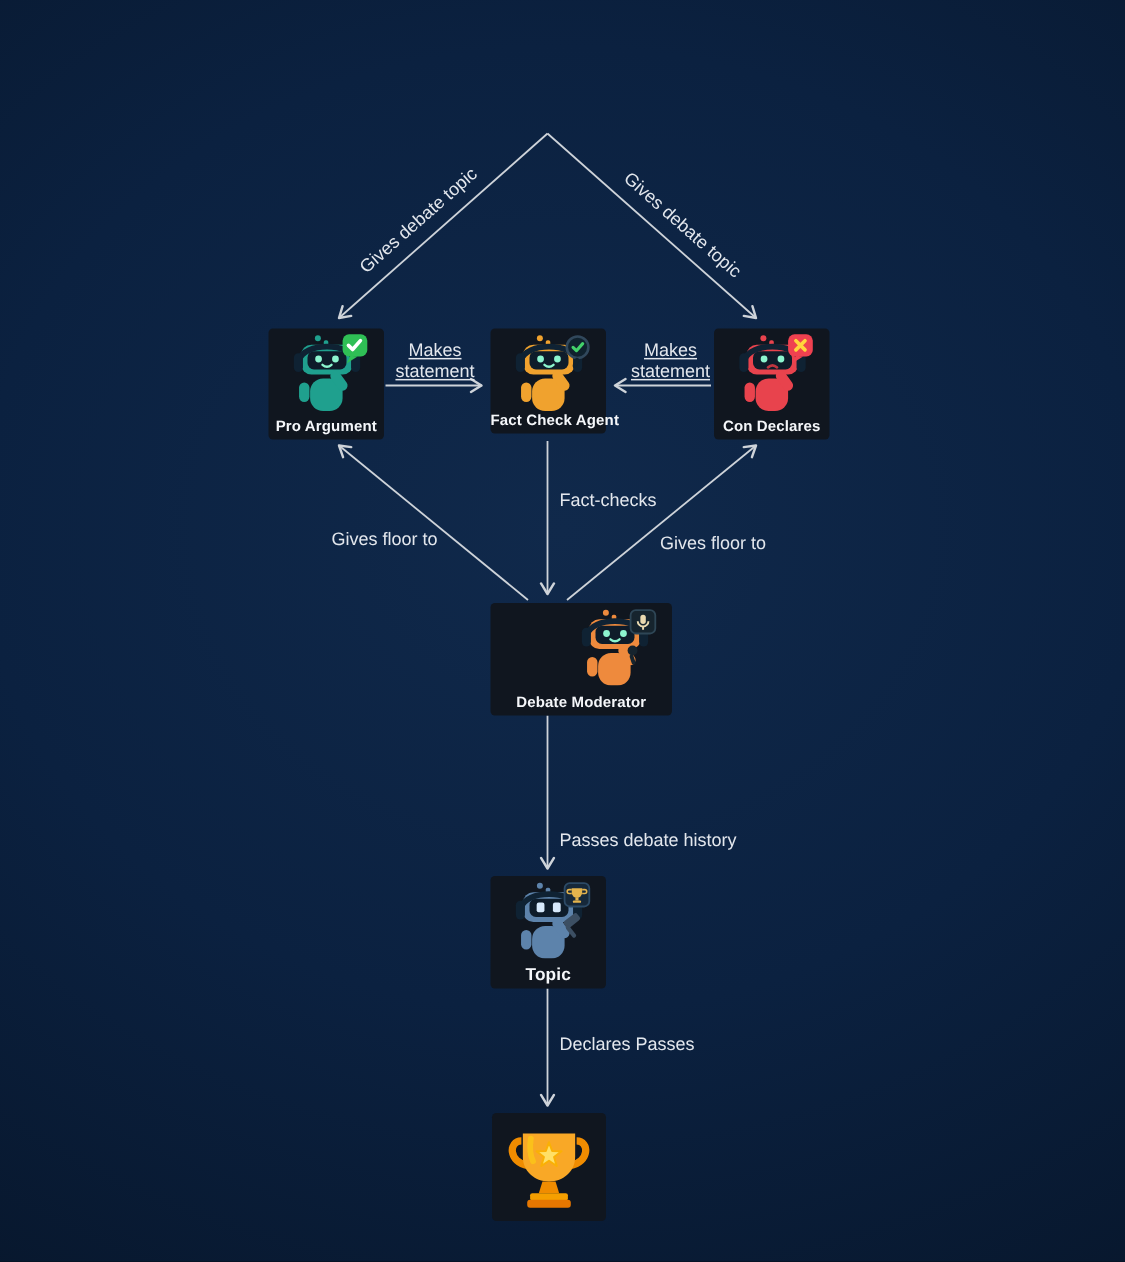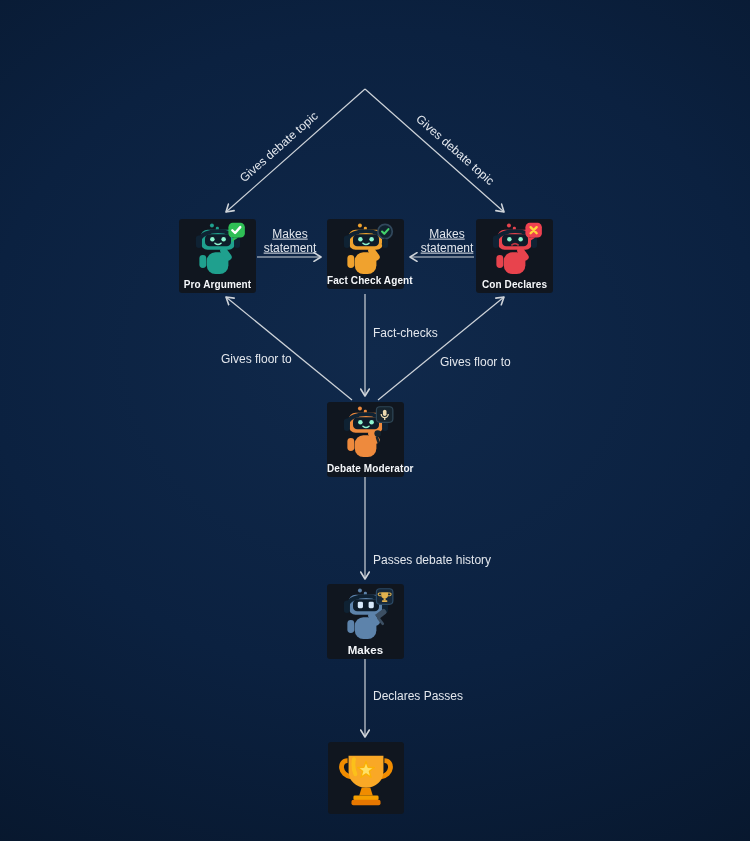--- a/index.html
+++ b/index.html
@@ -119,21 +119,21 @@
           <rect x="19" y="35" width="25" height="25" rx="10" fill="#e8434d"></rect>
            <rect x="10.5" y="38" width="8" height="15" rx="4" fill="#e8434d"></rect>
           <rect x="41" y="27" width="8" height="17" rx="4" fill="#e8434d" transform="rotate(-36 45 42)"></rect>
           <rect x="44" y="1" width="19" height="17" rx="5" fill="#ef4150"></rect>
           <path d="M50 17.5 l-3 6 l8.5 -5.5 z" fill="#ef4150"></path>
           <path d="M50 6 l7 7 M57 6 l-7 7" stroke="#ffd43b" stroke-width="2.8" stroke-linecap="round"></path>
         </svg></span>
     <span class="nlabel">Con Declares</span>
   </div>
 
-  <div class="node" style="left:327px;top:402px;width:77px;height:75px;">
+  <div class="node" style="left:327px;top:402px;width:77px;height:75px;padding-left:44px;">
     <span class="icon"><svg width="56" height="52" viewBox="0 0 64 60" xmlns="http://www.w3.org/2000/svg">
           <circle cx="25" cy="4" r="2.3" fill="#ee8a3d"></circle>
           <rect x="29.5" y="5.5" width="3.5" height="4.5" rx="1.4" fill="#ee8a3d"></rect>
           <rect x="12" y="9" width="40" height="23" rx="8" fill="#ee8a3d"></rect>
           <rect x="17" y="14" width="30" height="14" rx="5" fill="#0e1c2a"></rect>
           <path d="M10.5 21 C14 7, 50 7, 53.5 21" stroke="#0f2233" stroke-width="4.5" fill="none"></path>
           <rect x="6.5" y="15.5" width="7" height="14.5" rx="3.5" fill="#0f2233"></rect>
           <rect x="50.5" y="15.5" width="7" height="14.5" rx="3.5" fill="#0f2233"></rect>
           <circle cx="25.5" cy="20" r="2.6" fill="#8cf5cf"></circle>
           <circle cx="38.5" cy="20" r="2.6" fill="#8cf5cf"></circle>
@@ -166,21 +166,21 @@
            <rect x="10.5" y="38" width="8" height="15" rx="4" fill="#5d83ab"></rect>
           <rect x="41" y="27" width="8" height="17" rx="4" fill="#5d83ab" transform="rotate(-36 45 42)"></rect>
           <rect x="43" y="28" width="13" height="6.5" rx="2.2" fill="#3c4f63" transform="rotate(-38 49 31)"></rect>
      <rect x="47" y="34" width="3.2" height="11" rx="1.6" fill="#3c4f63" transform="rotate(-38 48.5 39)"></rect>
      <rect x="44" y="2" width="19" height="18" rx="4" fill="#16283a" stroke="#2c4a66" stroke-width="1.4"></rect>
      <path d="M49.5 6 h8 v3.2 a4 4 0 0 1 -8 0 z" fill="#e3b34d"></path>
      <path d="M49.5 7 h-2 a1.5 1.5 0 0 0 0 3 h2 M57.5 7 h2 a1.5 1.5 0 0 1 0 3 h-2" stroke="#e3b34d" stroke-width="1.2" fill="none"></path>
      <rect x="52.3" y="13" width="2.4" height="2.4" fill="#e3b34d"></rect>
      <rect x="50.3" y="15.3" width="6.4" height="1.9" rx="0.9" fill="#e3b34d"></rect>
         </svg></span>
-    <span class="nlabel big">Makes</span>
+    <span class="nlabel big">Topic</span>
   </div>
 
   <div class="node" style="left:328px;top:742px;width:76px;height:72px;align-items:center;">
     <span class="icon" style="margin-top:0;"><svg width="62" height="62" viewBox="0 0 64 62" xmlns="http://www.w3.org/2000/svg">
           <path d="M13 13 C4 13, 4 28, 17.5 30" stroke="#f08c00" stroke-width="5" fill="none"></path>
      <path d="M51 13 C60 13, 60 28, 46.5 30" stroke="#f08c00" stroke-width="5" fill="none"></path>
      <path d="M14 8 h36 v16 c0 10 -8 17 -18 17 c-10 0 -18 -7 -18 -17 z" fill="#f9a826"></path>
      <path d="M19.5 11.5 q-1.5 9 1.5 15.5" stroke="#fcc419" stroke-width="4" fill="none" stroke-linecap="round" opacity="0.85"></path>
      <polygon points="32,14 34.2,20 40.6,20.2 35.5,24.1 37.3,30.3 32,26.7 26.7,30.3 28.5,24.1 23.4,20.2 29.8,20" fill="#ffe066" stroke="#fab005" stroke-width="1.4" stroke-linejoin="round"></polygon>
      <path d="M27.5 41 h9 l2.5 8 h-14 z" fill="#f08c00"></path>

